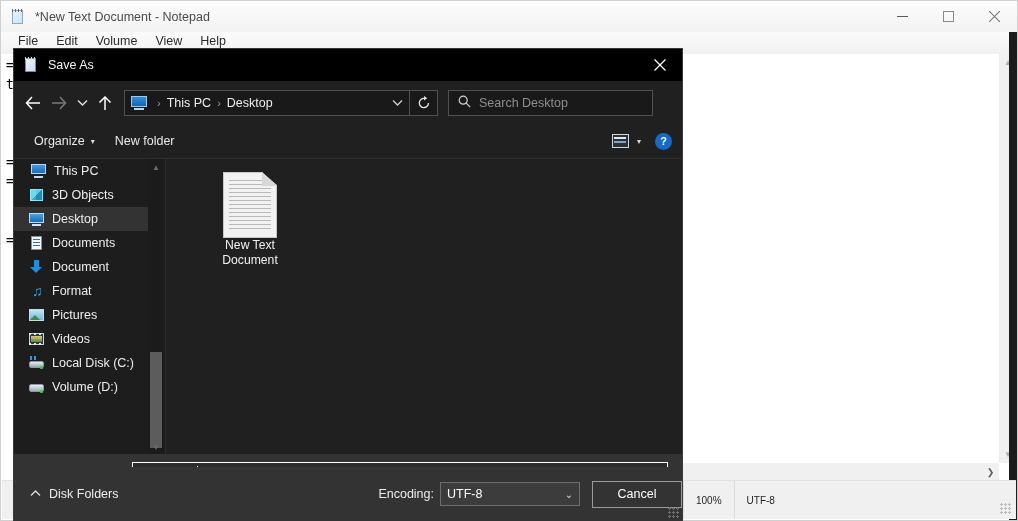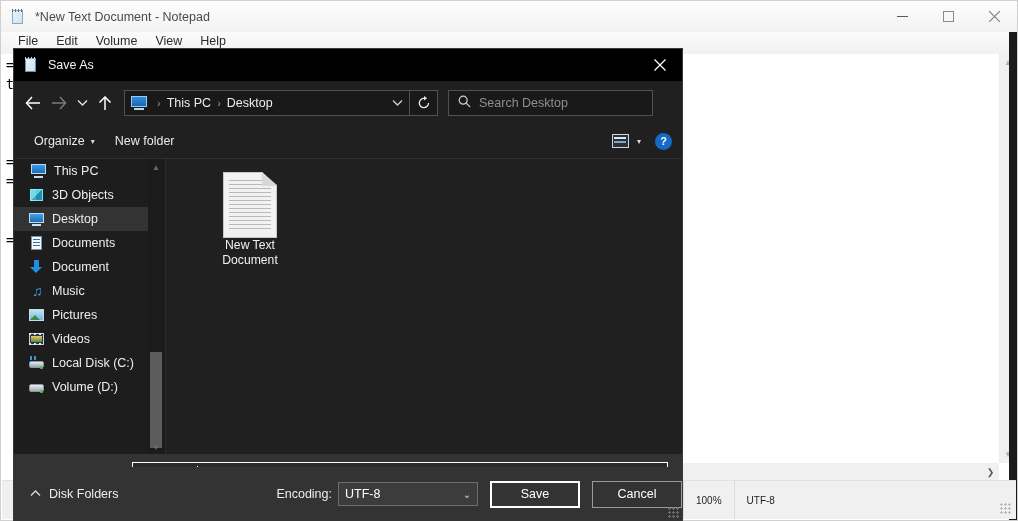--- a/index.html
+++ b/index.html
@@ -828,21 +828,21 @@
         <span class="side-ico ico-dl">
             <span class="stem"></span>
             <span class="head"></span>
           </span>
         <span>Document</span>
       </div>
       <div class="side-item indent">
         <span class="side-ico ico-mus">
             <span class="note">♫</span>
           </span>
-        <span>Music</span>
+        <span>Format</span>
       </div>
       <div class="side-item indent">
         <span class="side-ico ico-pic">
             <span class="frame"></span>
             <span class="hill"></span>
           </span>
         <span>Pictures</span>
       </div>
       <div class="side-item indent">
         <span class="side-ico ico-vid">
@@ -922,18 +922,17 @@
             <path d="M1 6.5 L5.5 2 L10 6.5" fill="none" stroke="#dcdcdc" stroke-width="1.3"></path>
           </svg>
       </span>
       <span>Disk Folders</span>
     </div>
     <div id="enc-label">Encoding:</div>
     <div id="enc-combo">
       <span class="val">UTF-8</span>
       <span class="caretbox">⌄</span>
     </div>
-    <div class="dlg-btn primary">Save</div>
     <div class="dlg-btn" id="btn-cancel">Cancel</div>
   </div>
 
   <div id="dlg-grip"></div>
 </div>
 
 </body></html>

